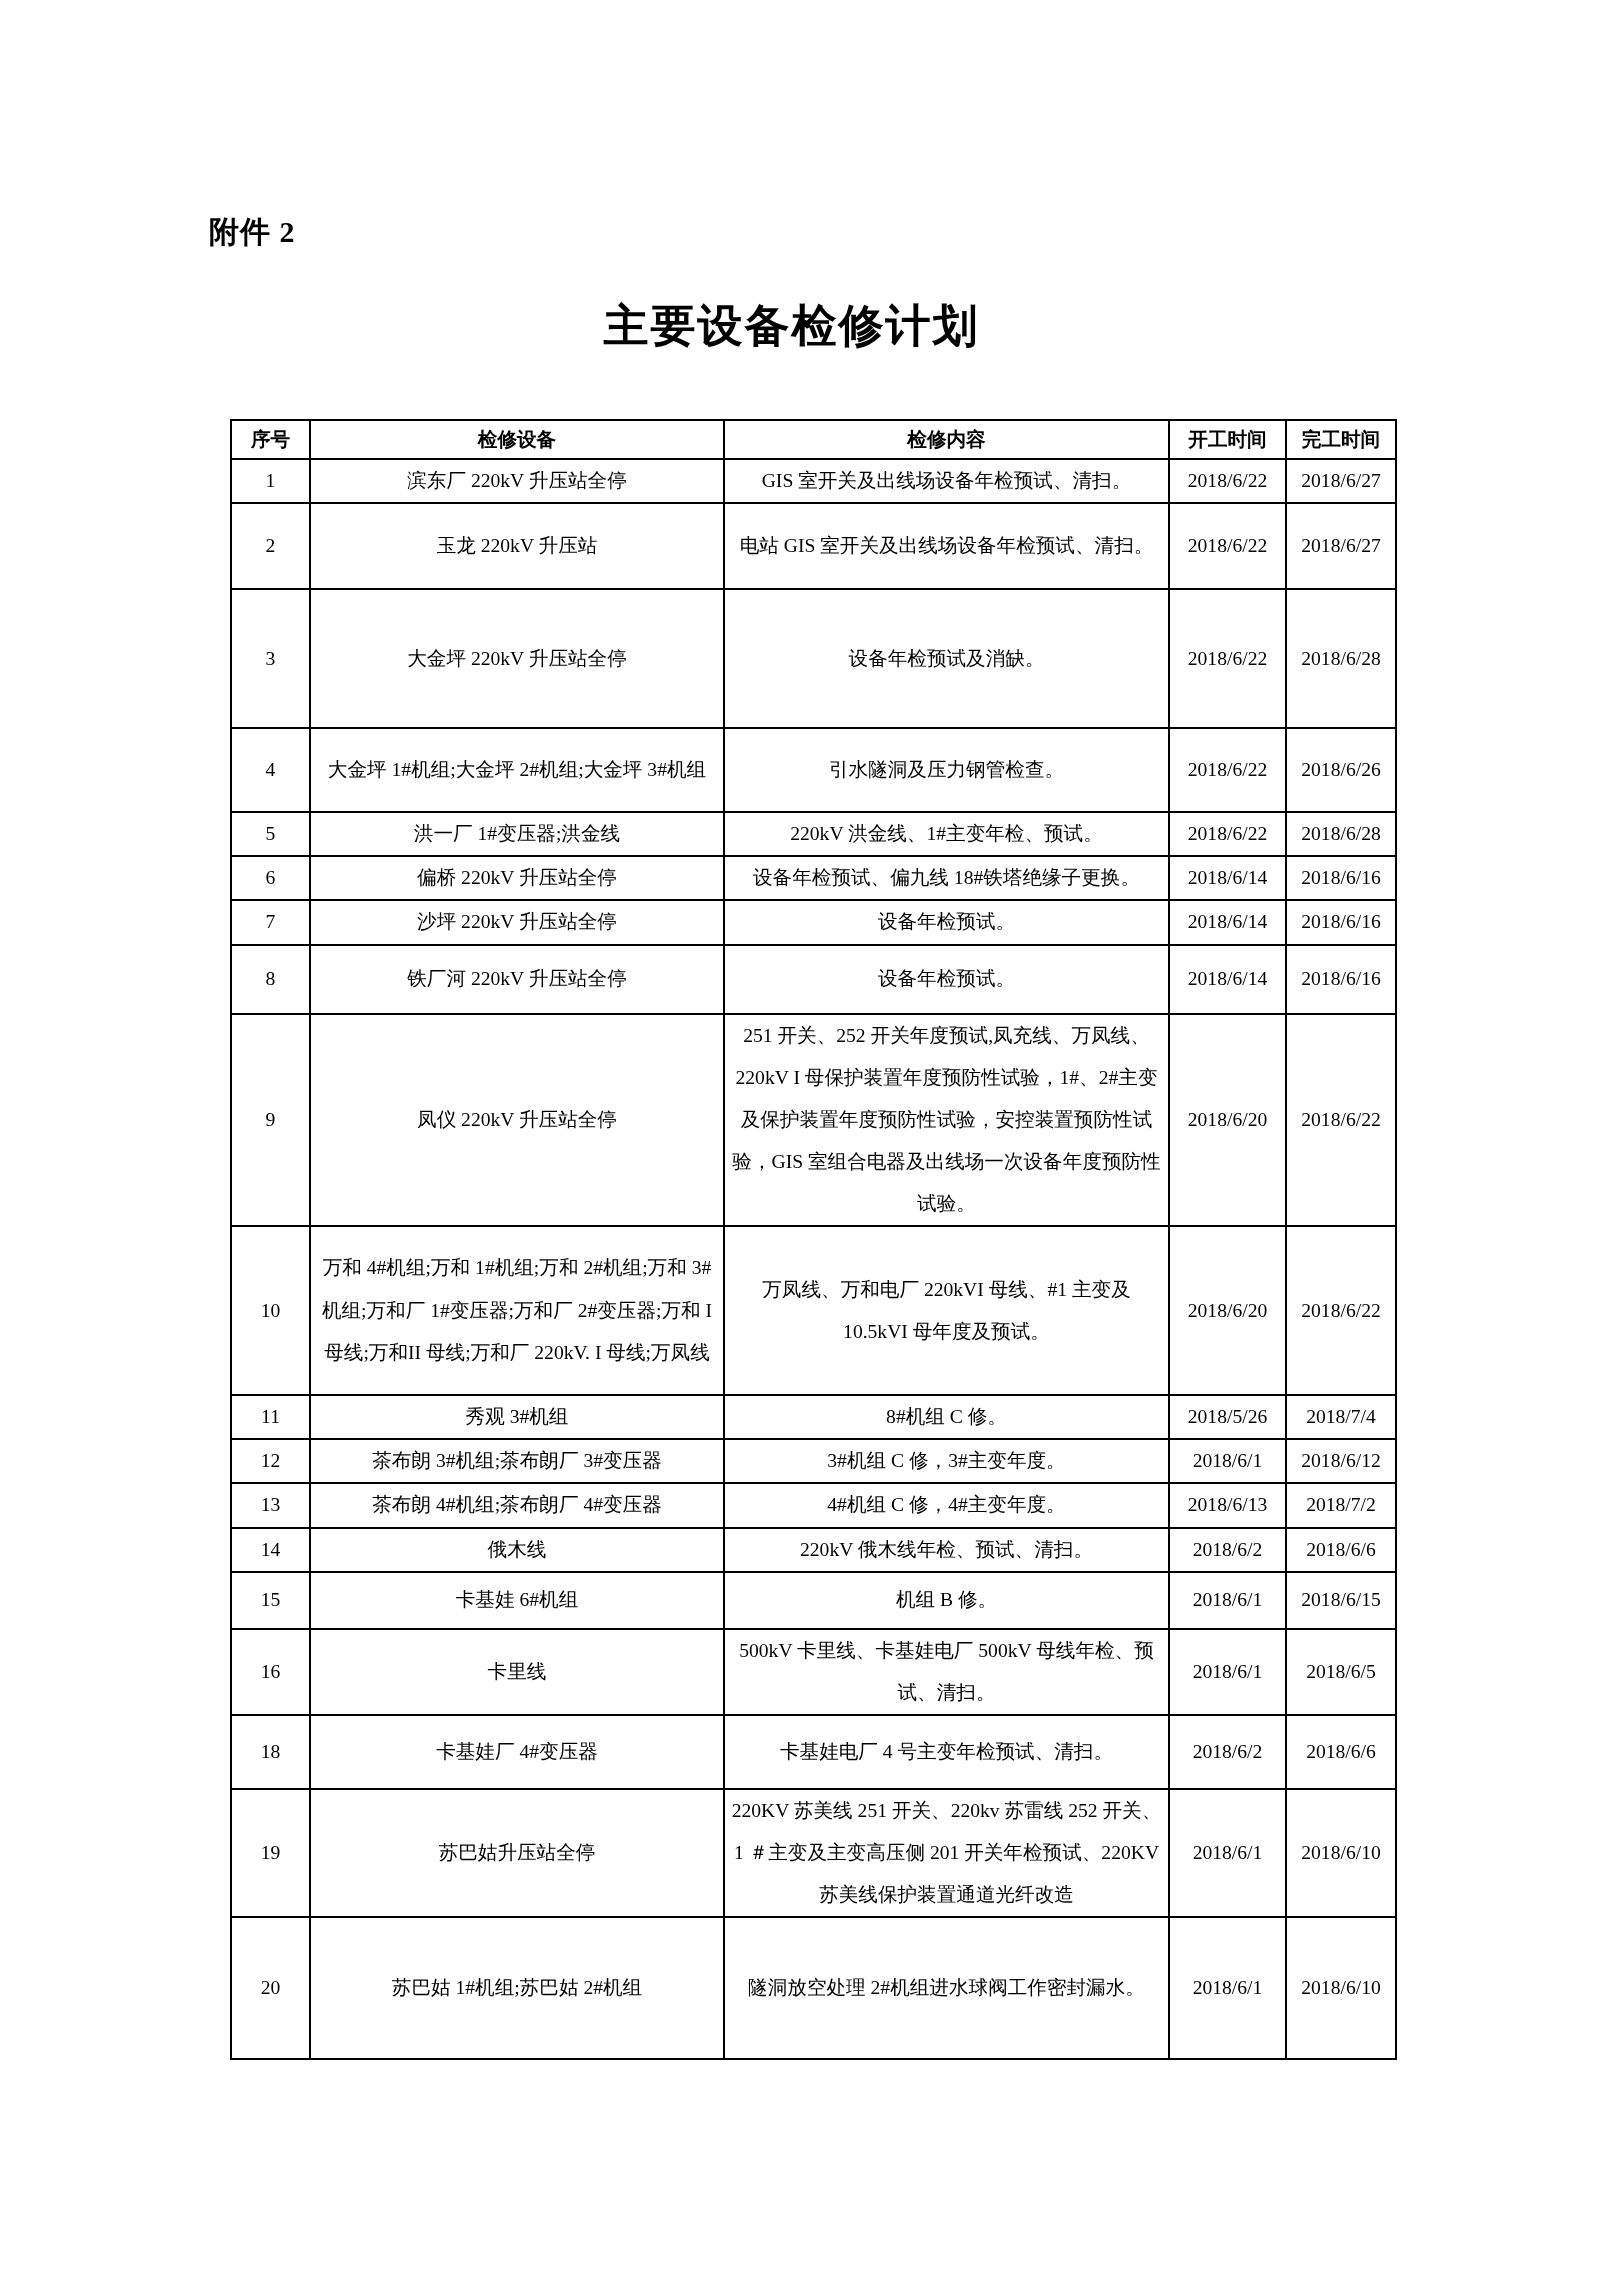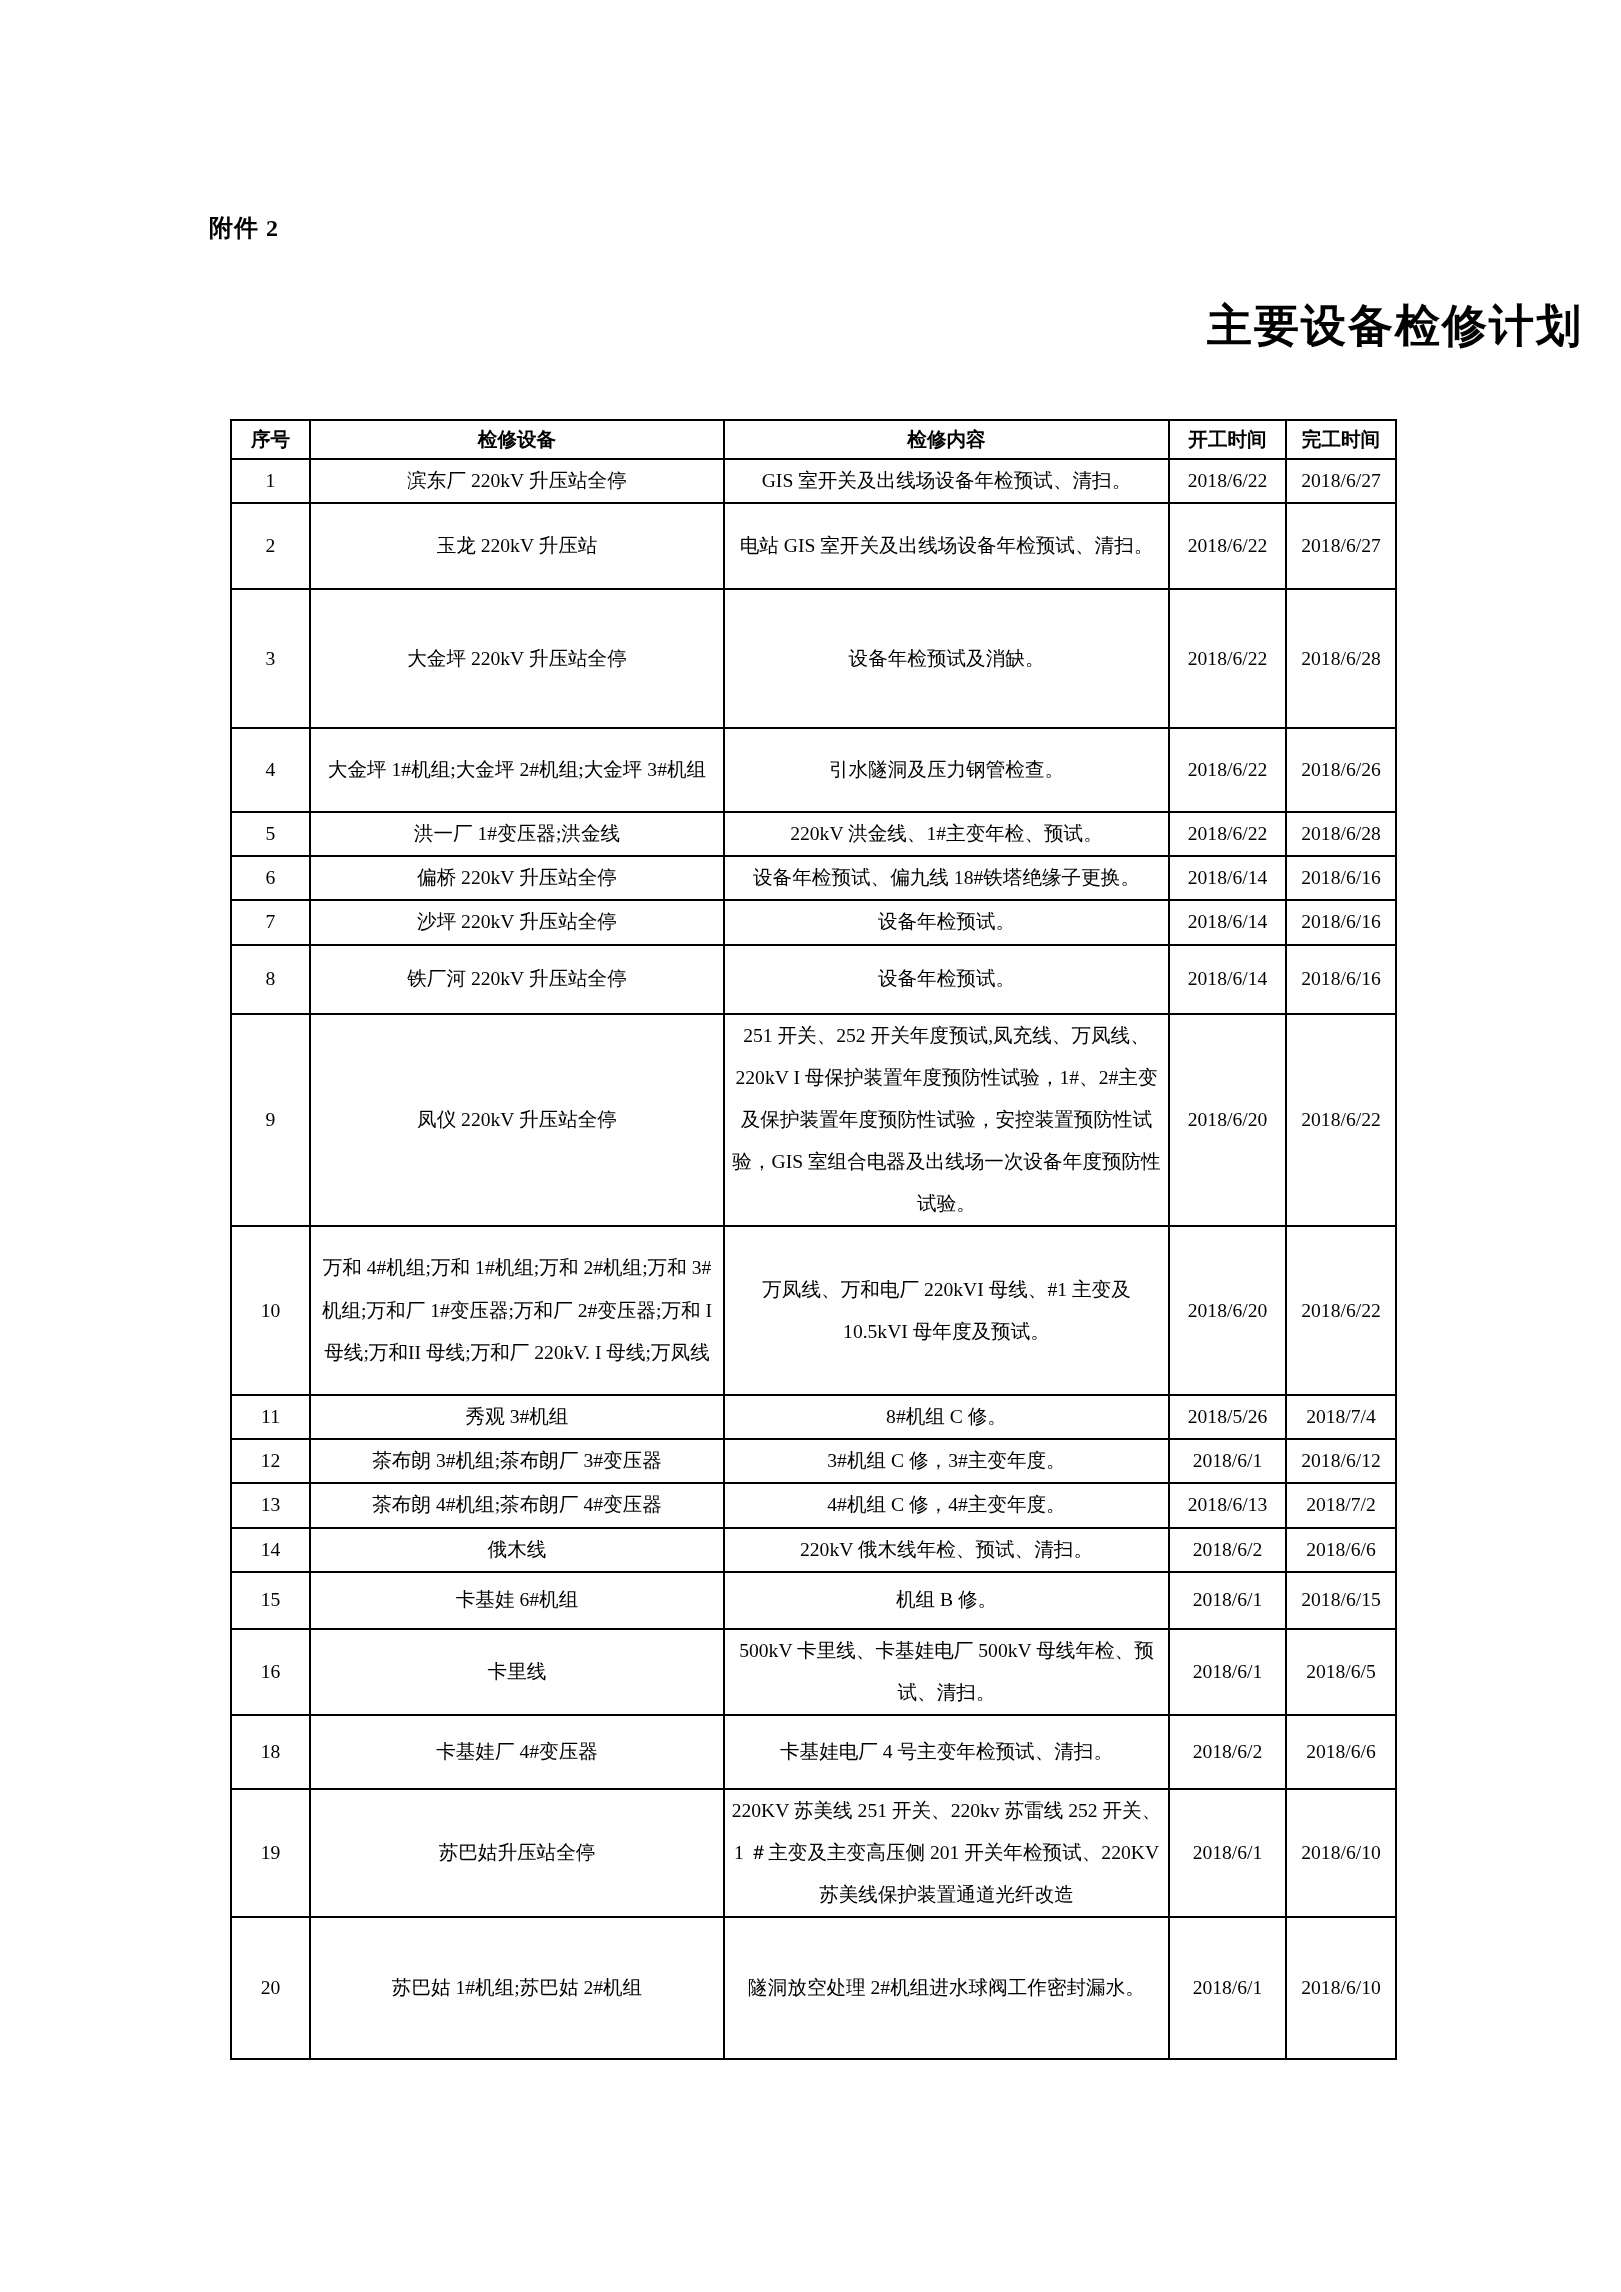--- a/index.html
+++ b/index.html
@@ -12,30 +12,30 @@
     height: 2293px;
     position: relative;
     overflow: hidden;
     font-family: "Liberation Serif", "DejaVu Serif", serif;
     color: #000000;
   }
   .attachment-label {
     position: absolute;
     left: 209px;
     top: 212px;
-    font-size: 24px;
+    font-size: 30px;
     font-weight: bold;
     letter-spacing: 1px;
   }
   .doc-title {
     position: absolute;
     left: 0;
     top: 296px;
     width: 1583px;
-    text-align: right;
+    text-align: center;
     font-size: 45px;
     font-weight: bold;
     letter-spacing: 2px;
   }
   table.plan {
     position: absolute;
     left: 230px;
     top: 419px;
     width: 1164px;
     border-collapse: collapse;

